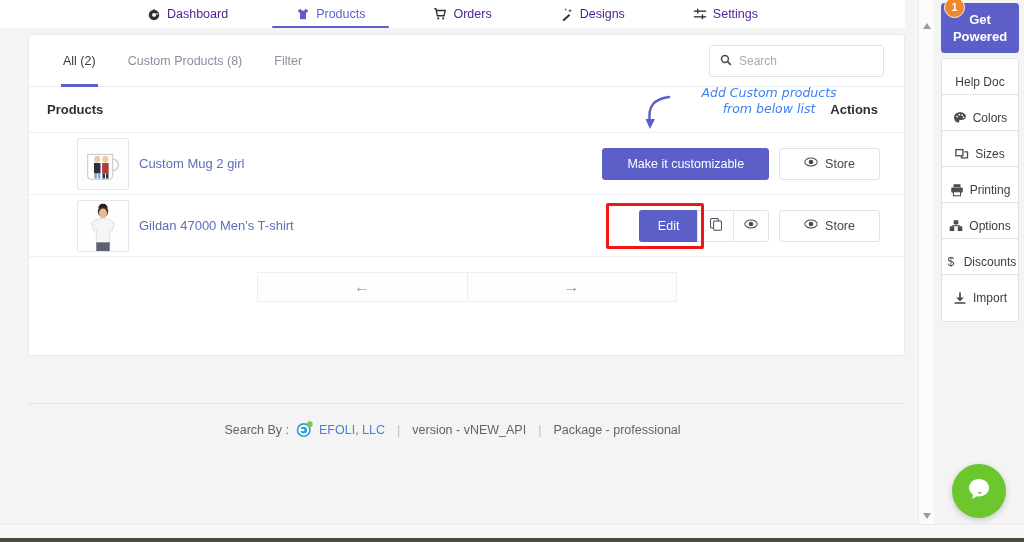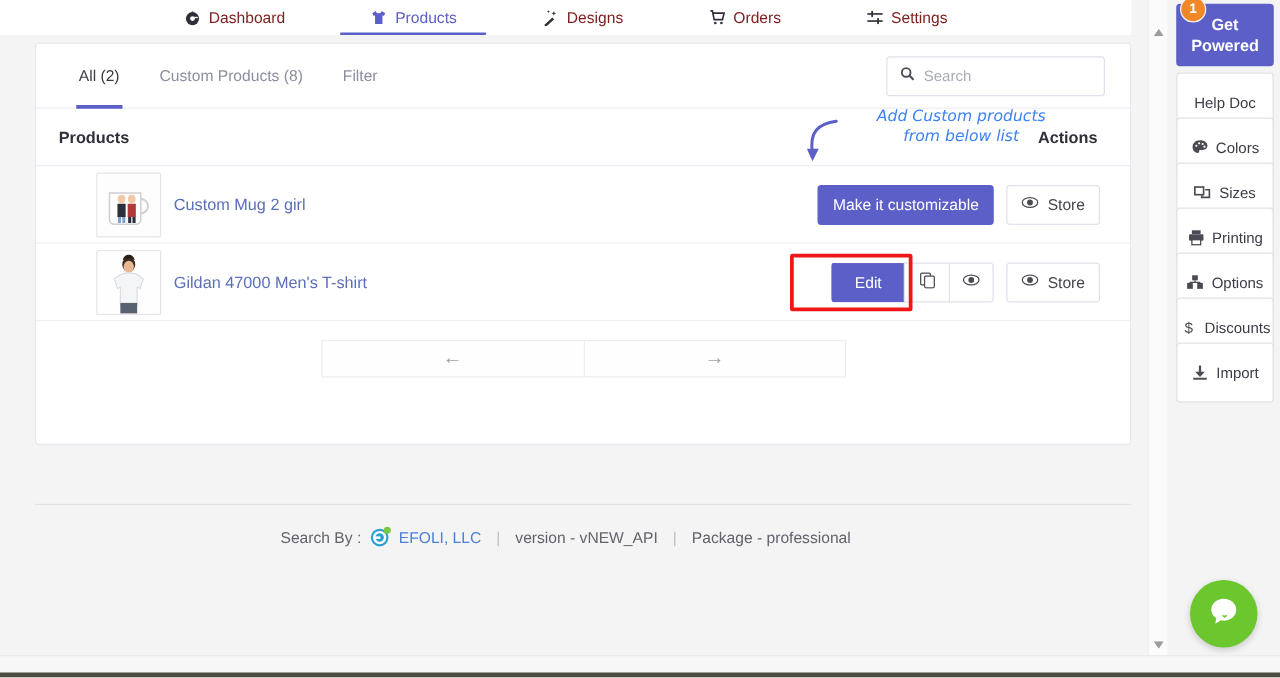--- a/index.html
+++ b/index.html
@@ -13,21 +13,21 @@
 
   
   .topnav {
     position: absolute; left: 0; top: 0; width: 905px; height: 28px;
     background: #fff;
     display: flex; align-items: center; justify-content: center;
     gap: 0px;
   }
   .topnav .navitem {
     display: flex; align-items: center; gap: 6px;
-    font-size: 12.5px; color: #7f1d1d;
+    font-size: 12.5px; color: #4c1d95;
     padding: 6px 34px 6px 34px;
     position: relative; height: 28px; white-space: nowrap;
   }
   .topnav .navitem.active { color: #5b5fc7; }
   .topnav .navitem.active::after {
     content: ""; position: absolute; left: 10px; right: 10px; bottom: 0;
     height: 2.5px; background: #5b5fc7; border-radius: 1px;
   }
   .navicon { width: 14px; height: 14px; display: inline-block; flex: 0 0 auto; }
   .navicon svg { display: block; width: 14px; height: 14px; }
@@ -97,21 +97,21 @@
     position: absolute; left: 110px; font-size: 13px; color: #5b6fb9;
   }
   .pactions {
     position: absolute; right: 24px; display: flex; align-items: center; gap: 10px;
   }
 
   .btn {
     height: 32px; border: 1px solid #dfe2ea; border-radius: 3px;
     background: #fff; color: #45464f; font-size: 12.5px;
     display: inline-flex; align-items: center; justify-content: center;
-    gap: 7px; padding: 0 11px; white-space: nowrap;
+    gap: 7px; padding: 0 24px; white-space: nowrap;
     font-family: "Liberation Sans", sans-serif;
   }
   .btn.primary {
     background: #5b5fc7; border-color: #5b5fc7; color: #fff;
   }
   .btn.icononly { width: 36px; padding: 0; }
   .btn-group { display: flex; }
   .btn-group .btn { border-radius: 0; border-right-width: 0; }
   .btn-group .btn:first-child { border-top-left-radius: 3px; border-bottom-left-radius: 3px; margin-left: 26px; }
   .btn-group .btn:last-child { border-right-width: 1px; border-top-right-radius: 3px; border-bottom-right-radius: 3px; }
@@ -220,37 +220,37 @@
         <svg viewBox="0 0 16 16">
             <path d="M5.4 2 L2 4 L3.4 6.6 L4.6 6 L4.6 14 L11.4 14 L11.4 6 L12.6 6.6 L14 4 L10.6 2 C10.6 3.4 9.4 4.2 8 4.2 C6.6 4.2 5.4 3.4 5.4 2 Z" fill="#5b5fc7"></path>
           </svg>
       </span>
       <span>Products</span>
     </div>
 
     <div class="navitem">
       <span class="navicon">
         <svg viewBox="0 0 16 16">
+            <path d="M1.5 2 H3.3 L5 10 H12.6 L14 4 H3.8" fill="none" stroke="#2f2f3a" stroke-width="1.5"></path>
+            <circle cx="6" cy="13" r="1.2" fill="#2f2f3a"></circle>
+            <circle cx="11.6" cy="13" r="1.2" fill="#2f2f3a"></circle>
+          </svg>
+      </span>
+      <span>Orders</span>
+    </div>
+
+    <div class="navitem">
+      <span class="navicon">
+        <svg viewBox="0 0 16 16">
             <rect x="2" y="11.2" width="10" height="2.3" transform="rotate(-42 7 12)" fill="#2f2f3a"></rect>
             <path d="M11.5 2 l.6 1.6 1.6.6 -1.6.6 -.6 1.6 -.6-1.6 -1.6-.6 1.6-.6z" fill="#2f2f3a"></path>
             <path d="M6.6 1.2 l.4 1 1 .4 -1 .4 -.4 1 -.4-1 -1-.4 1-.4z" fill="#2f2f3a"></path>
           </svg>
       </span>
       <span>Designs</span>
-    </div>
-
-    <div class="navitem">
-      <span class="navicon">
-        <svg viewBox="0 0 16 16">
-            <path d="M1.5 2 H3.3 L5 10 H12.6 L14 4 H3.8" fill="none" stroke="#2f2f3a" stroke-width="1.5"></path>
-            <circle cx="6" cy="13" r="1.2" fill="#2f2f3a"></circle>
-            <circle cx="11.6" cy="13" r="1.2" fill="#2f2f3a"></circle>
-          </svg>
-      </span>
-      <span>Orders</span>
     </div>
 
     <div class="navitem">
       <span class="navicon">
         <svg viewBox="0 0 16 16">
             <rect x="1" y="4" width="14" height="1.5" fill="#2f2f3a"></rect>
             <rect x="1" y="10.5" width="14" height="1.5" fill="#2f2f3a"></rect>
             <rect x="4.6" y="2" width="1.6" height="5.5" fill="#2f2f3a"></rect>
             <rect x="10" y="8.5" width="1.6" height="5.5" fill="#2f2f3a"></rect>
           </svg>

